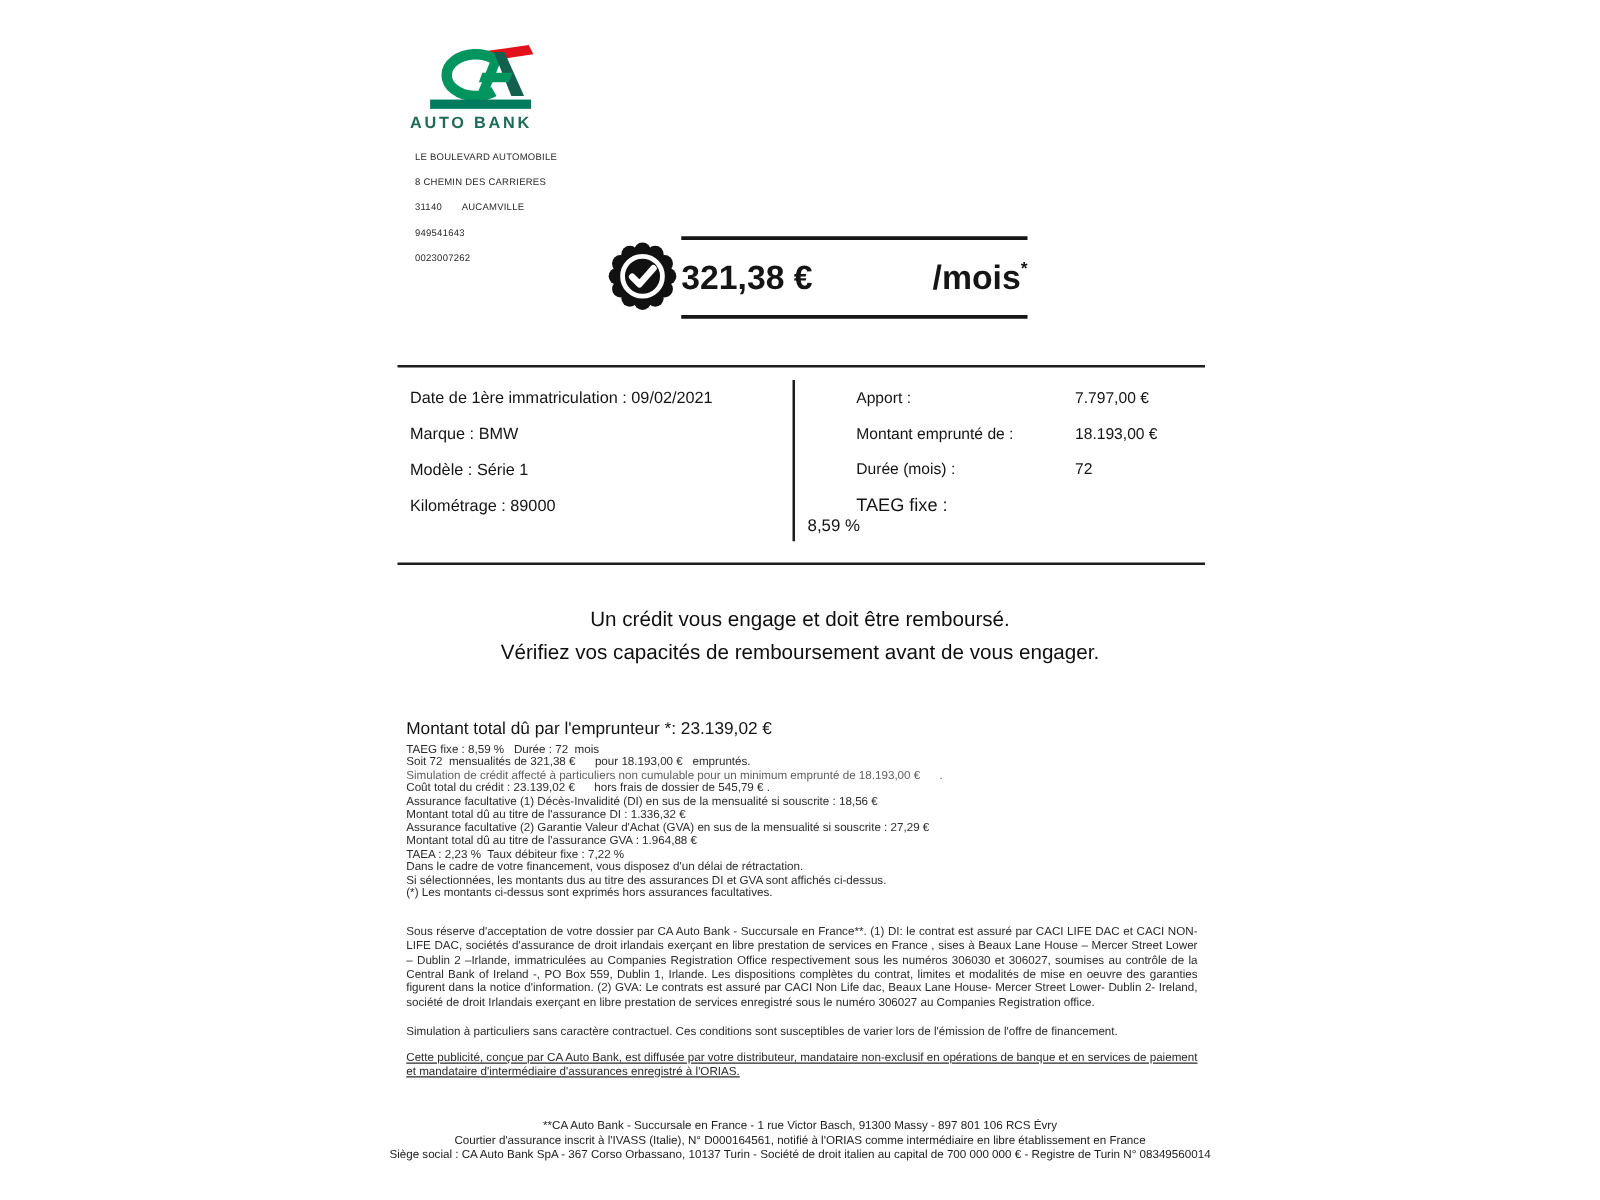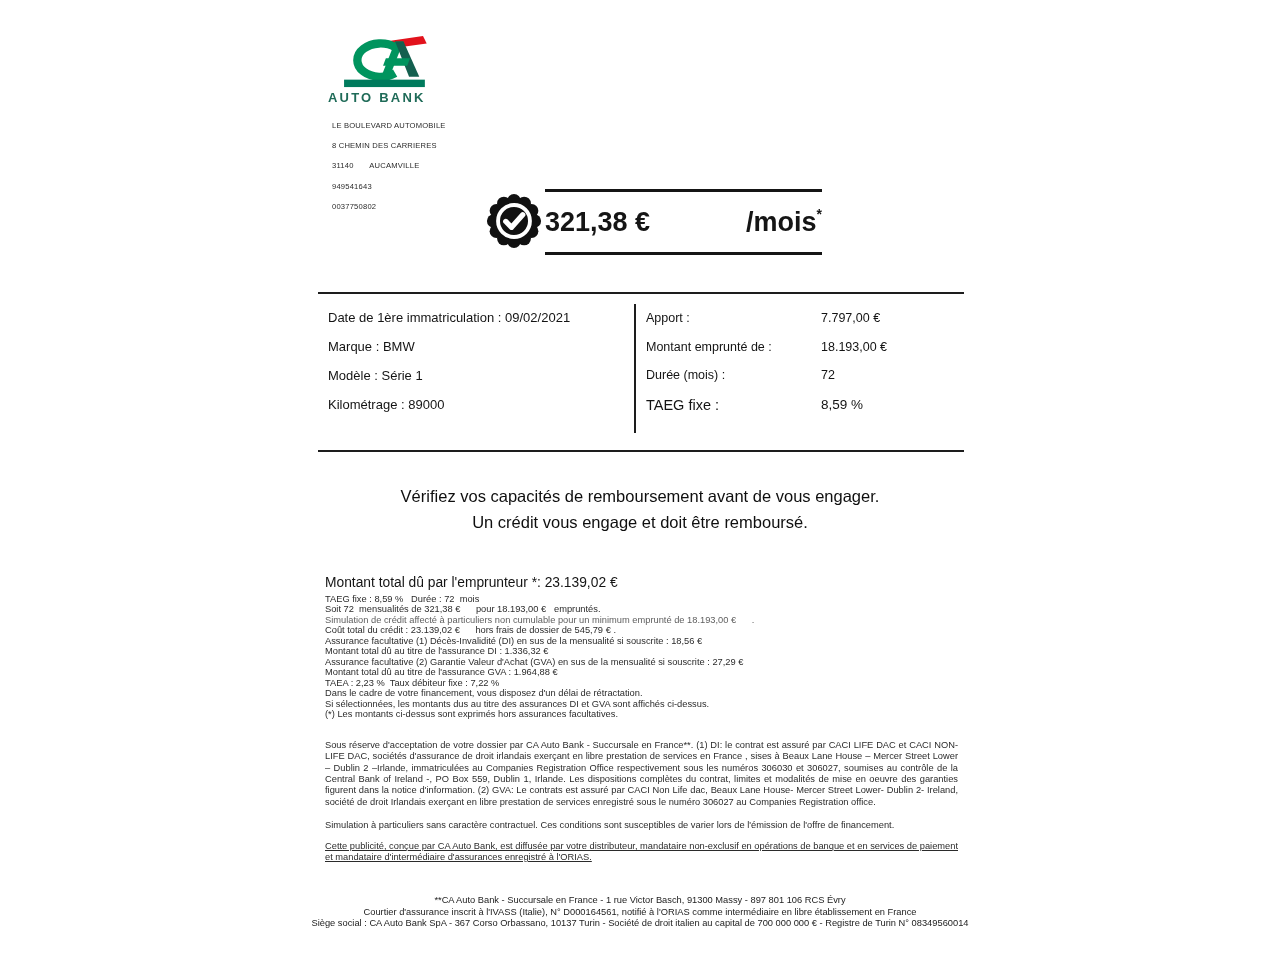--- a/index.html
+++ b/index.html
@@ -33,22 +33,22 @@
   
   .panel{
     left:318px;top:292px;width:646px;height:160px;box-sizing:border-box;
     border-top:2px solid #1d1d1d;border-bottom:2px solid #1d1d1d;display:flex;
   }
   .panel-left{width:306px;padding:16px 0 0 10px;}
   .vrow{height:29px;font-size:13px;color:#141414;white-space:nowrap;}
   .panel-divider{width:0;border-left:2px solid #1d1d1d;margin:10px 0 17px 0;}
   .panel-right{flex:1;padding:17px 0 0 10px;}
   .frow{display:flex;height:28.5px;font-size:12.5px;color:#141414;}
-  .frow .lbl{width:175px;}
-  .frow.big{font-size:14.5px;}
+  .frow .lbl{width:175px;margin-left:39px;}
+  .frow.big{font-size:14.5px;flex-direction:column;}
   .frow.big .val{font-size:13.5px;}
 
   
   .warning{left:0;top:483px;width:1280px;text-align:center;
     font-size:16.5px;line-height:26px;color:#0f0f0f;}
 
   
   .summary{left:325px;top:551px;width:648px;margin-top:24px;}
   .summary-title{font-size:13.8px;color:#141414;margin-bottom:4px;}
   .sline{font-size:9.3px;line-height:10.45px;color:#2b2b2b;white-space:pre-wrap;}
@@ -78,21 +78,21 @@
     <rect x="5" y="47" width="87" height="8" fill="#007b5d"></rect>
   </svg>
   <div class="wordmark">AUTO BANK</div>
 </div>
 
 <div class="abs dealer">
   <div>LE BOULEVARD AUTOMOBILE</div>
   <div>8 CHEMIN DES CARRIERES</div>
   <div>31140       AUCAMVILLE</div>
   <div>949541643</div>
-  <div>0037750802</div>
+  <div>0023007262</div>
 </div>
 
 <svg class="abs badge" viewBox="0 0 60 60" aria-hidden="true">
   <g fill="#111111">
     <circle cx="51" cy="30" r="7"></circle>
       <circle cx="48.2" cy="40.5" r="7"></circle>
     <circle cx="40.5" cy="48.2" r="7"></circle>
       <circle cx="30" cy="51" r="7"></circle>
     <circle cx="19.5" cy="48.2" r="7"></circle>
       <circle cx="11.8" cy="40.5" r="7"></circle>
@@ -135,22 +135,22 @@
         <span class="val">72</span>
       </div>
     <div class="frow big">
         <span class="lbl">TAEG fixe :</span>
         <span class="val">8,59 %</span>
       </div>
   </div>
 </div>
 
 <div class="abs warning">
+  <div>Un crédit vous engage et doit être remboursé.</div>
   <div>Vérifiez vos capacités de remboursement avant de vous engager.</div>
-  <div>Un crédit vous engage et doit être remboursé.</div>
 </div>
 
 <div class="abs summary">
   <div class="summary-title">Montant total dû par l'emprunteur *: 23.139,02 €</div>
   <div class="sline">TAEG fixe : 8,59 %   Durée : 72  mois</div>
   <div class="sline">Soit 72  mensualités de 321,38 €      pour 18.193,00 €   empruntés.</div>
   <div class="sline grey">Simulation de crédit affecté à particuliers non cumulable pour un minimum emprunté de 18.193,00 €      .</div>
   <div class="sline">Coût total du crédit : 23.139,02 €      hors frais de dossier de 545,79 € .</div>
   <div class="sline">Assurance facultative (1) Décès-Invalidité (DI) en sus de la mensualité si souscrite : 18,56 €</div>
   <div class="sline">Montant total dû au titre de l'assurance DI : 1.336,32 €</div>

